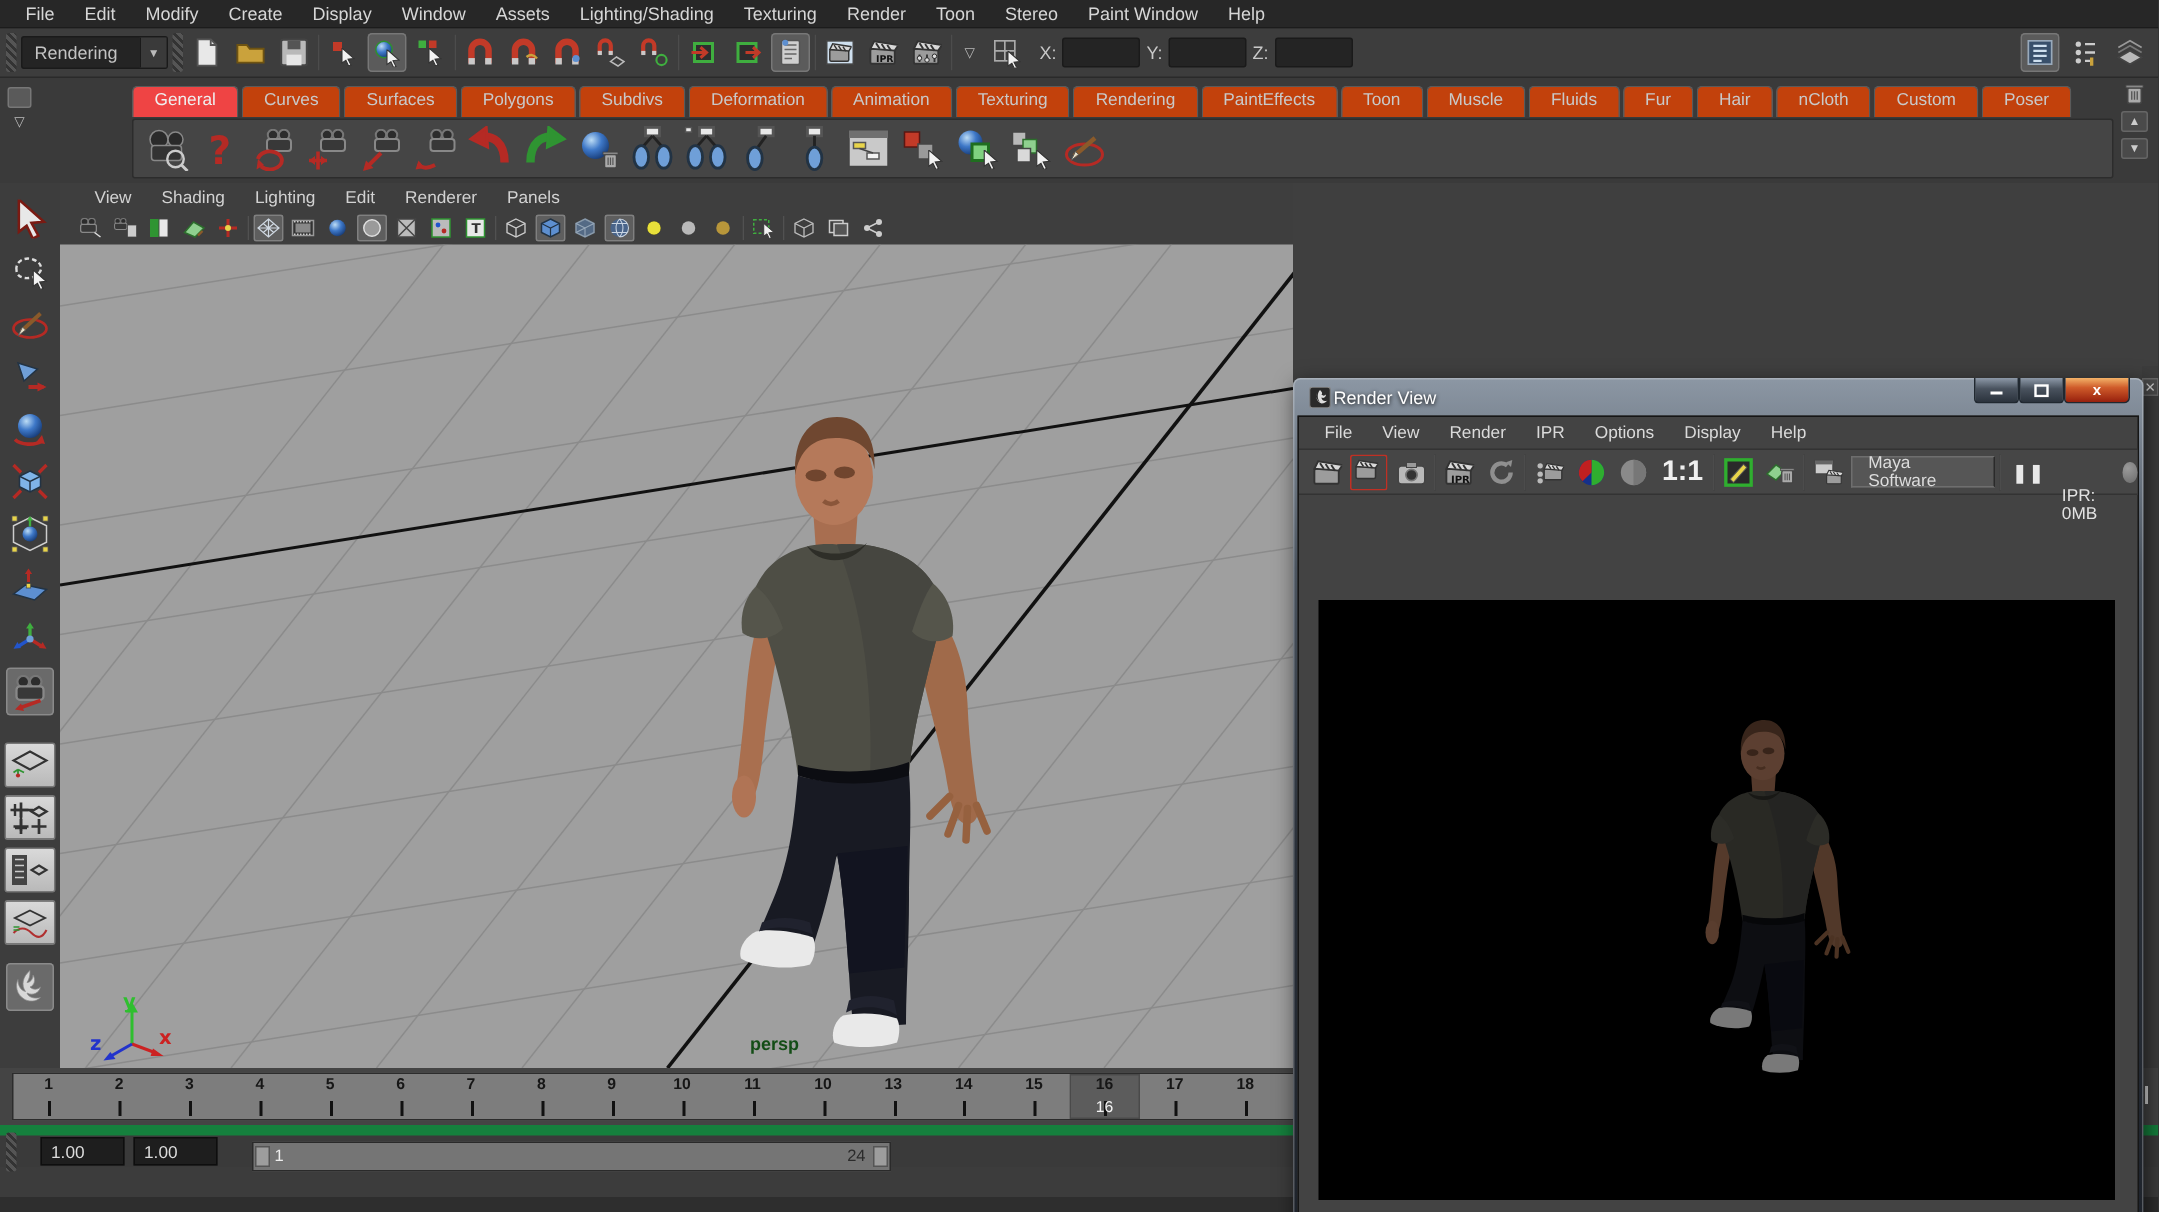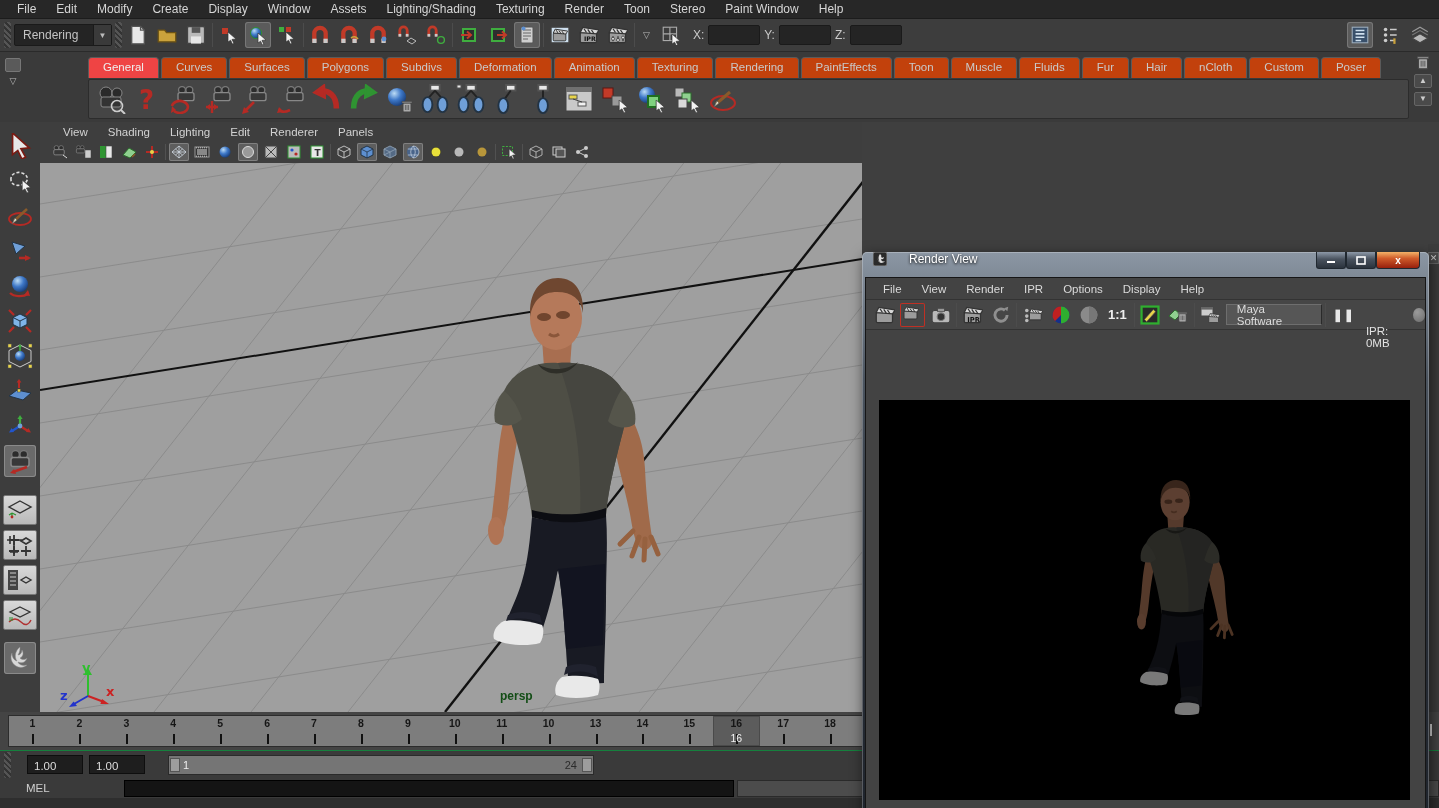--- a/index.html
+++ b/index.html
@@ -72,35 +72,35 @@
   .vsep { width:1px; height:16px; background:#2e2e2e; border-right:1px solid #515151; }
   .canvas { position:absolute; left:0; top:41px; width:822px; height:549px; background:#9f9f9f; overflow:hidden; }
   .persp-label { position:absolute; left:460px; top:526px; color:#134d16; font-size:12px; font-weight:bold; }
   .axisgizmo { position:absolute; left:18px; top:495px; width:60px; height:50px; }
 
   
   .rvwin { position:absolute; left:862px; top:130px; width:567px; height:575px; z-index:20;
     border-radius:5px 5px 3px 3px;
     background:linear-gradient(#8c97a4,#4b545f 22%,#2a3039 55%,#1e232b);
     box-shadow:2px 4px 14px rgba(0,0,0,.6), inset 0 0 0 1px rgba(255,255,255,.25); padding:3px; padding-top:0; }
-  .rv-title { height:25px; display:flex; align-items:flex-start; gap:22px; padding:0 8px; position:relative; }
+  .rv-title { height:25px; display:flex; align-items:center; gap:2px; padding:0 8px; position:relative; }
   .rv-title .ttl { color:#fff; font-size:12px; text-shadow:0 1px 3px #000; }
   .winbtns { position:absolute; right:6px; top:0; display:flex; }
   .wbtn { width:30px; height:17px; border:1px solid #202830; border-top:none;
     background:linear-gradient(#8d99a8,#49525e 45%,#2b333d); border-radius:0 0 3px 3px;
     color:#fff; font-size:10px; display:flex; align-items:center; justify-content:center; }
   .wbtn.close { width:44px; background:linear-gradient(#f3b268,#cf5b2a 40%,#97200d);
     border-radius:0 0 4px 3px; font-weight:bold; }
   .rv-body { background:#434343; border:1px solid #161616; height:543px; position:relative; }
   .rv-menus { height:22px; display:flex; align-items:center; padding-left:8px; gap:2px; border-bottom:1px solid #333; }
   .rv-menus span { color:#dadada; font-size:11.5px; padding:2px 9px; }
   .rv-toolbar { height:30px; display:flex; align-items:center; gap:3px; padding-left:6px; border-bottom:1px solid #333; background:#464646; }
   .rv-toolbar .ibtn { width:25px; height:24px; }
   .rv-toolbar .ibtn.cur { box-shadow:inset 0 0 0 1px #c03024; border-radius:2px; }
-  .ratio { color:#efefef; font-size:13px; font-weight:bold; padding:0 4px; }
+  .ratio { color:#efefef; font-size:19px; font-weight:bold; padding:0 4px; }
   .renderer-combo { height:21px; background:#565656; border:1px solid #6e6e6e; border-right-color:#2a2a2a;
     color:#dcdcdc; font-size:11.5px; display:flex; align-items:center; padding:0 10px; min-width:96px; }
   .pausebtn { color:#e8e8e8; font-size:12px; font-weight:bold; letter-spacing:1px; padding:0 4px;}
   .iprmem { color:#e2e2e2; font-size:11.5px; padding:0 4px;margin-top:44px; }
   .graycirc { width:14px; height:14px; border-radius:50%; background:radial-gradient(circle at 35% 30%,#9a9a9a,#6b6b6b); }
   .rv-image { position:absolute; left:13px; top:122px; width:531px; height:400px; background:#000; overflow:hidden; }
   .rv-status { position:absolute; left:0; top:528px; width:100%; text-align:center; color:#f2f2f2;
     font-size:11px; font-weight:bold; line-height:16px; }
   .rv-status .row { display:flex; justify-content:center; gap:26px; }
 
@@ -119,21 +119,21 @@
   .tslot.current { background:#5c5c5c; box-shadow:inset 0 0 0 1px #4a4a4a; }
   .tslot.current .tcur { position:absolute; bottom:2px; width:100%; text-align:center; font-size:10.5px; color:#f4f4f4; }
   .curtime { position:absolute; left:1142px; top:7px; width:62px; height:22px; background:#1b1b1b;
     border:1px solid #000; color:#e9e9e9; font-size:11.5px; padding:3px 0 0 7px; }
   .playbar { position:absolute; left:1212px; top:5px; width:224px; height:26px; display:flex; gap:1px; }
   .pbtn { flex:1; display:flex; align-items:center; justify-content:center; gap:1px; }
   .pbtn svg { height:14px; }
 
   
   .rangeslider { position:absolute; left:0; top:750px; width:100%; height:28px; background:#3a3a3a;
-    display:flex; align-items:center; border-top:1px solid #15803d; }
+    display:flex; align-items:center; border-top:7px solid #15803d; }
   .rfield { height:19px; background:#1e1e1e; border:1px solid #0e0e0e; color:#dcdcdc; font-size:11.5px;
     padding:2px 0 0 6px; flex:none; }
   .rs-track { position:absolute; left:168px; top:4px; width:426px; height:20px; background:#757575;
     border:1px solid #2a2a2a; }
   .rs-handle { position:absolute; top:2px; width:10px; height:14px; background:#9d9d9d; border:1px solid #555; }
   .rs-track .lab-start { position:absolute; left:14px; top:3px; font-size:11px; color:#efefef; }
   .rs-track .lab-end { position:absolute; right:16px; top:3px; font-size:11px; color:#2b2b2b; }
   .dd-tri { color:#b9b9b9; font-size:9px; padding:0 5px; }
   .keyic { width:22px; height:20px; display:flex; align-items:center; justify-content:center; }
 
@@ -1214,20 +1214,15 @@
       </span>
     <span class="keyic">
         <svg viewBox="0 0 16 14" width="16">
           <rect x="1" y="1" width="14" height="12" fill="#d9d9d9" stroke="#555"></rect>
           <path d="M3,11 L8,3 L13,11" fill="none" stroke="#b52a24" stroke-width="1.8"></path>
           <path d="M5,8.4 h6" stroke="#b52a24" stroke-width="1.4"></path>
         </svg>
       </span>
   </div>
 
-  <div class="cmdline">
-    <span class="cmdlabel">MEL</span>
-    <input class="cmdinput" value="" style="">
-    <span class="cmdresult"></span>
-  </div>
   <div class="bottomstrip"></div>
 
 </div>
 
 </body></html>

